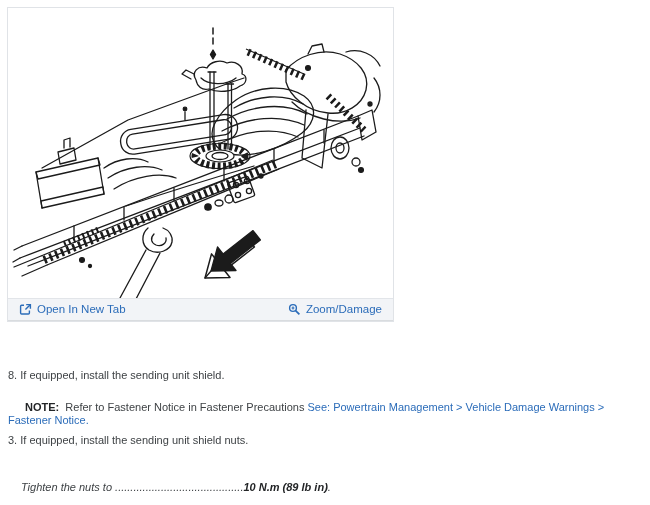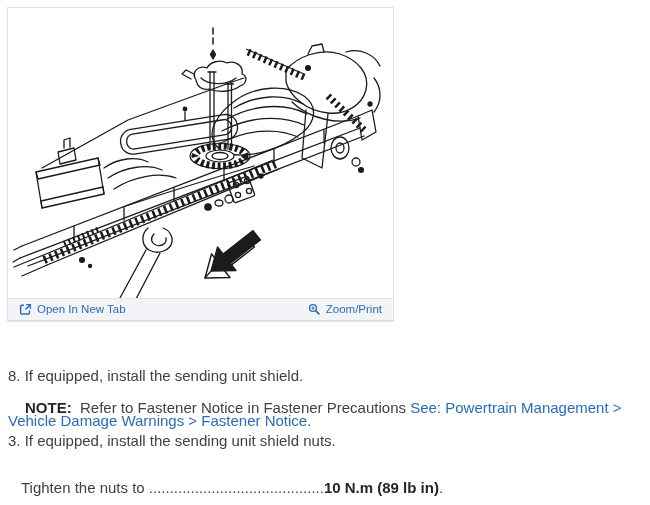--- a/index.html
+++ b/index.html
@@ -22,21 +22,21 @@
     display:flex;justify-content:space-between;align-items:center;
     padding:0 11px;box-sizing:border-box;
   }
   .tb-link{
     display:flex;align-items:center;gap:5px;color:#2b6cb9;font-size:11.5px;
     text-decoration:none;cursor:pointer;line-height:1;
   }
   .tb-link svg{display:block;}
   
   .step{
-    position:absolute;left:8px;font-size:15px;line-height:13px;
+    position:absolute;left:8px;font-size:11px;line-height:13px;
     color:#3e4245;white-space:pre-wrap;margin:0;
   }
   .note-label{font-weight:700;color:#232527;padding-left:17px;}
   .note-link{color:#2b6cb9;text-decoration:none;cursor:pointer;}
   .tighten-label{font-weight:700;color:#232527;}
   .torque-value{font-weight:700;color:#232527;}
   .indent{left:21px;}
 </style>
 </head>
 <body>
@@ -188,28 +188,28 @@
           <path d="M11 2 L6.4 6.6" stroke="#2b6cb9" stroke-width="1.4" fill="none"></path>
         </svg>
         <span>Open In New Tab</span>
       </a>
       <a class="tb-link">
         <svg width="13" height="13" viewBox="0 0 13 13">
           <circle cx="5" cy="5" r="3.4" stroke="#2b6cb9" stroke-width="1.4" fill="none"></circle>
           <path d="M7.6 7.6 L11.4 11.4" stroke="#2b6cb9" stroke-width="1.7" fill="none"></path>
           <path d="M3.6 5 H6.4 M5 3.6 V6.4" stroke="#2b6cb9" stroke-width="1.1" fill="none"></path>
         </svg>
-        <span>Zoom/Print</span>
+        <span>Zoom/Damage</span>
       </a>
     </div>
   </div>
 
   <p class="step" style="top:369px;">8. If equipped, install the sending unit shield.</p>
 
   <p class="step" style="top:401px;"><span class="note-label">NOTE:</span><span>  Refer to Fastener Notice in Fastener Precautions </span><a class="note-link">See: Powertrain Management &gt; Vehicle Damage Warnings &gt; Fastener Notice.</a></p>
 
   <p class="step" style="top:434px;">3. If equipped, install the sending unit shield nuts.</p>
 
   <p class="step indent tighten-label" style="top:464px;margin-top:40px;">Tighten</p>
 
-  <p class="step indent" style="top:481px;"><span>Tighten the nuts to </span><span>..........................................</span><span class="torque-value">10 N.m (89 lb in)</span><span>.</span></p>
+  <p class="step indent" style="top:481px;font-style:italic;"><span>Tighten the nuts to </span><span>..........................................</span><span class="torque-value">10 N.m (89 lb in)</span><span>.</span></p>
 
 </div>
 
 </body></html>

